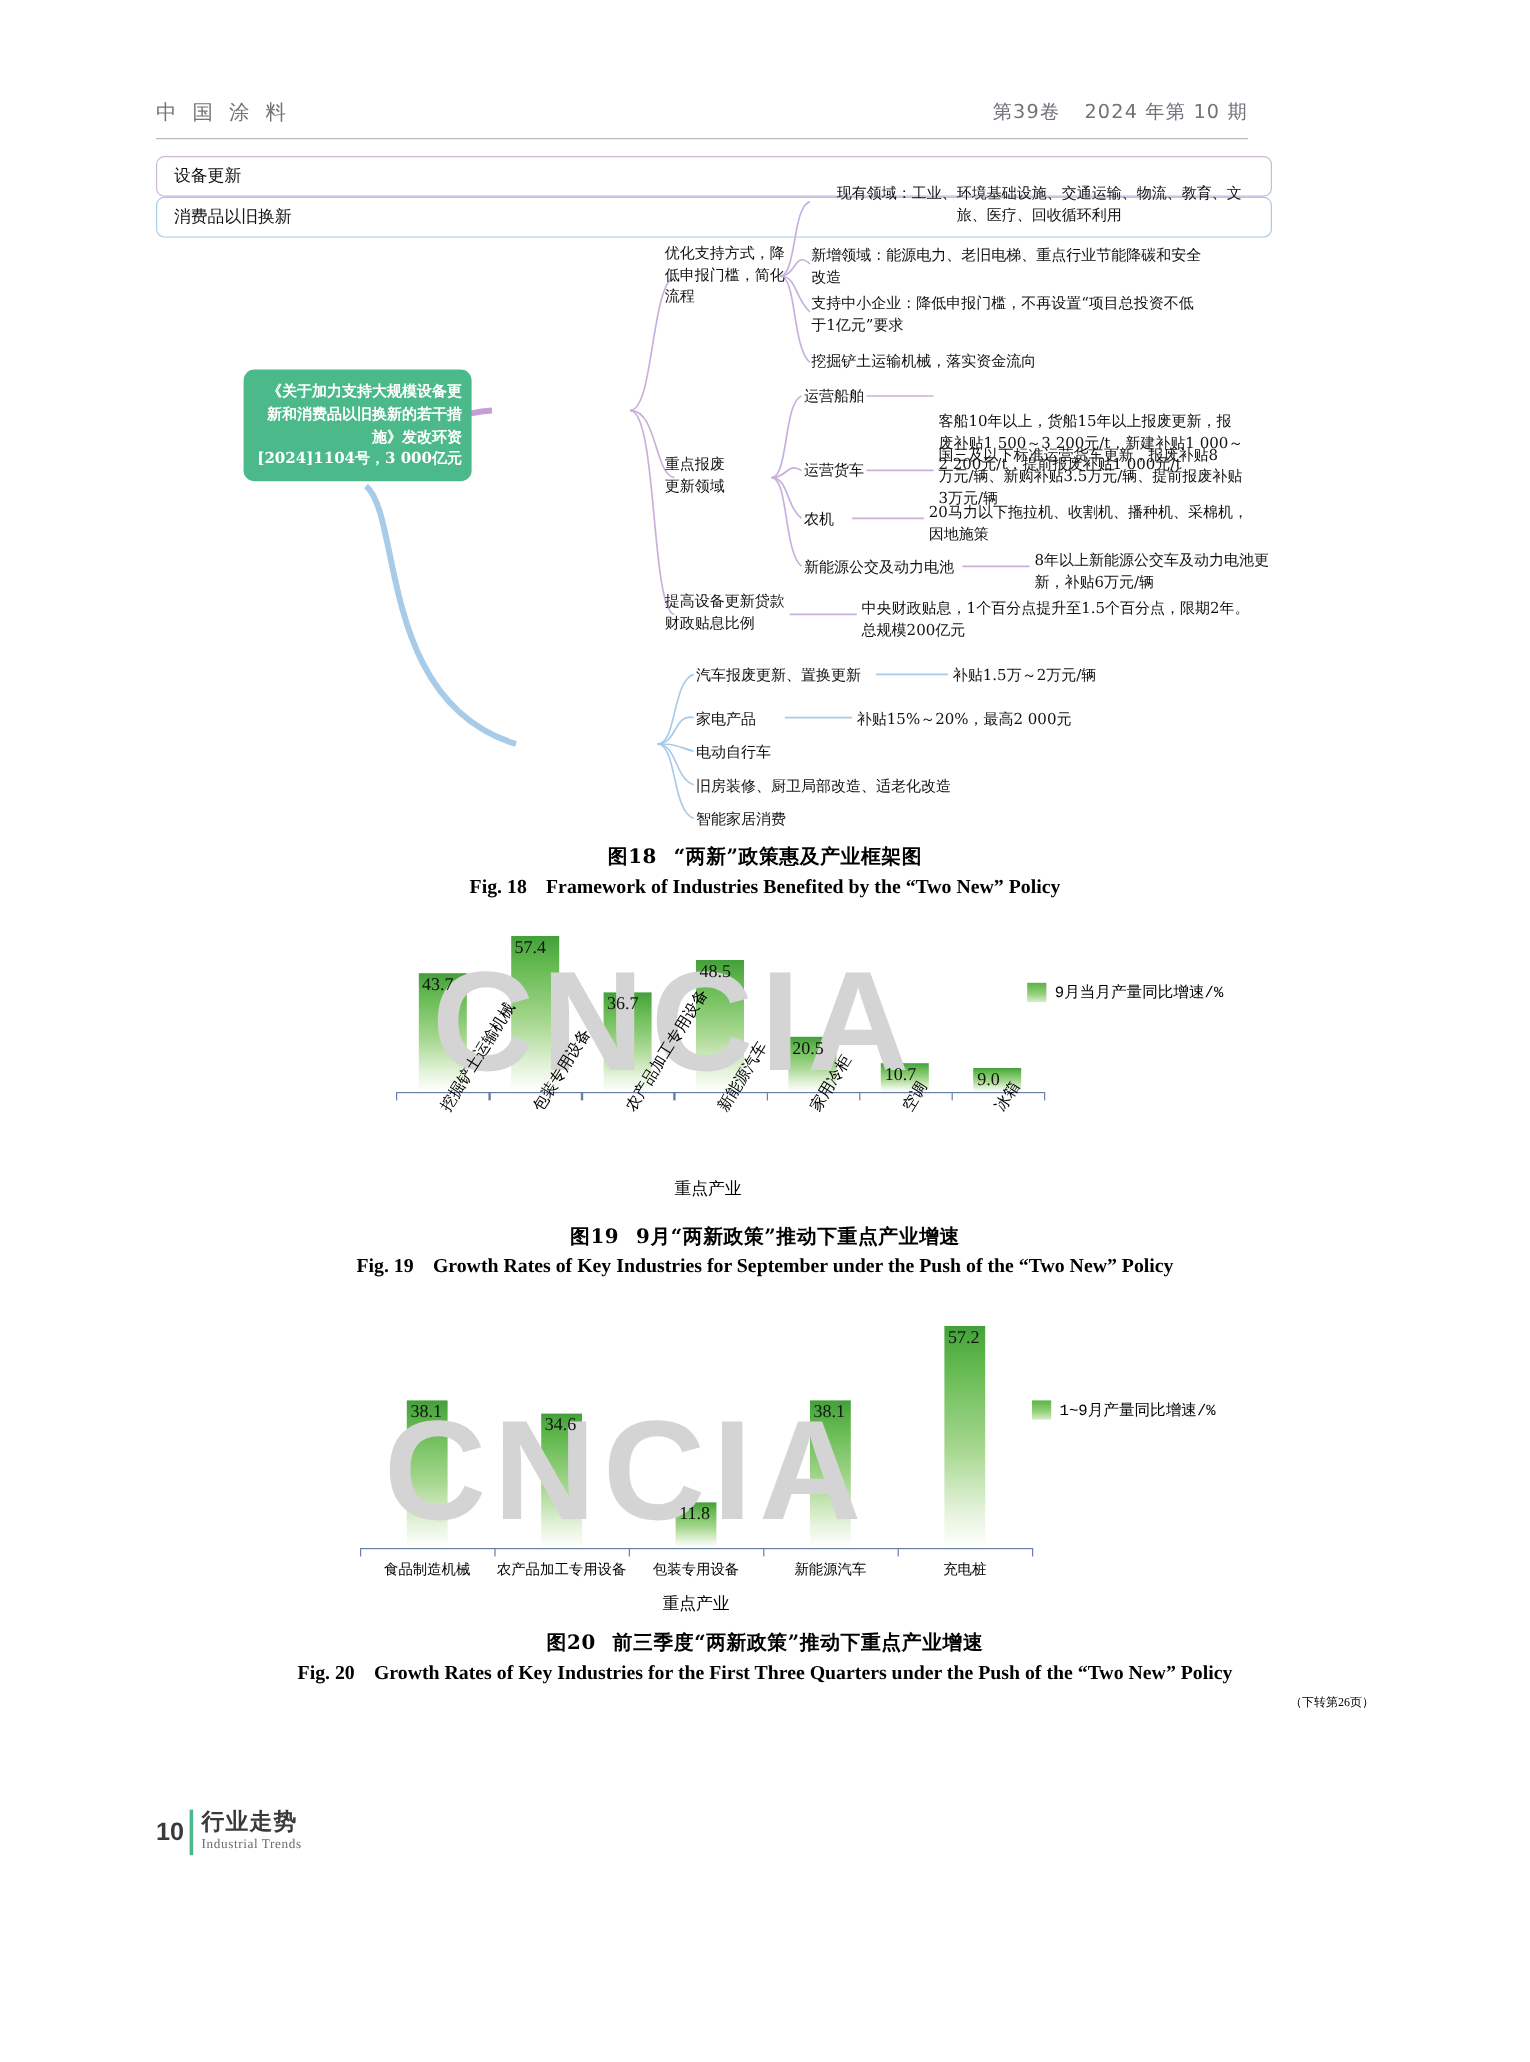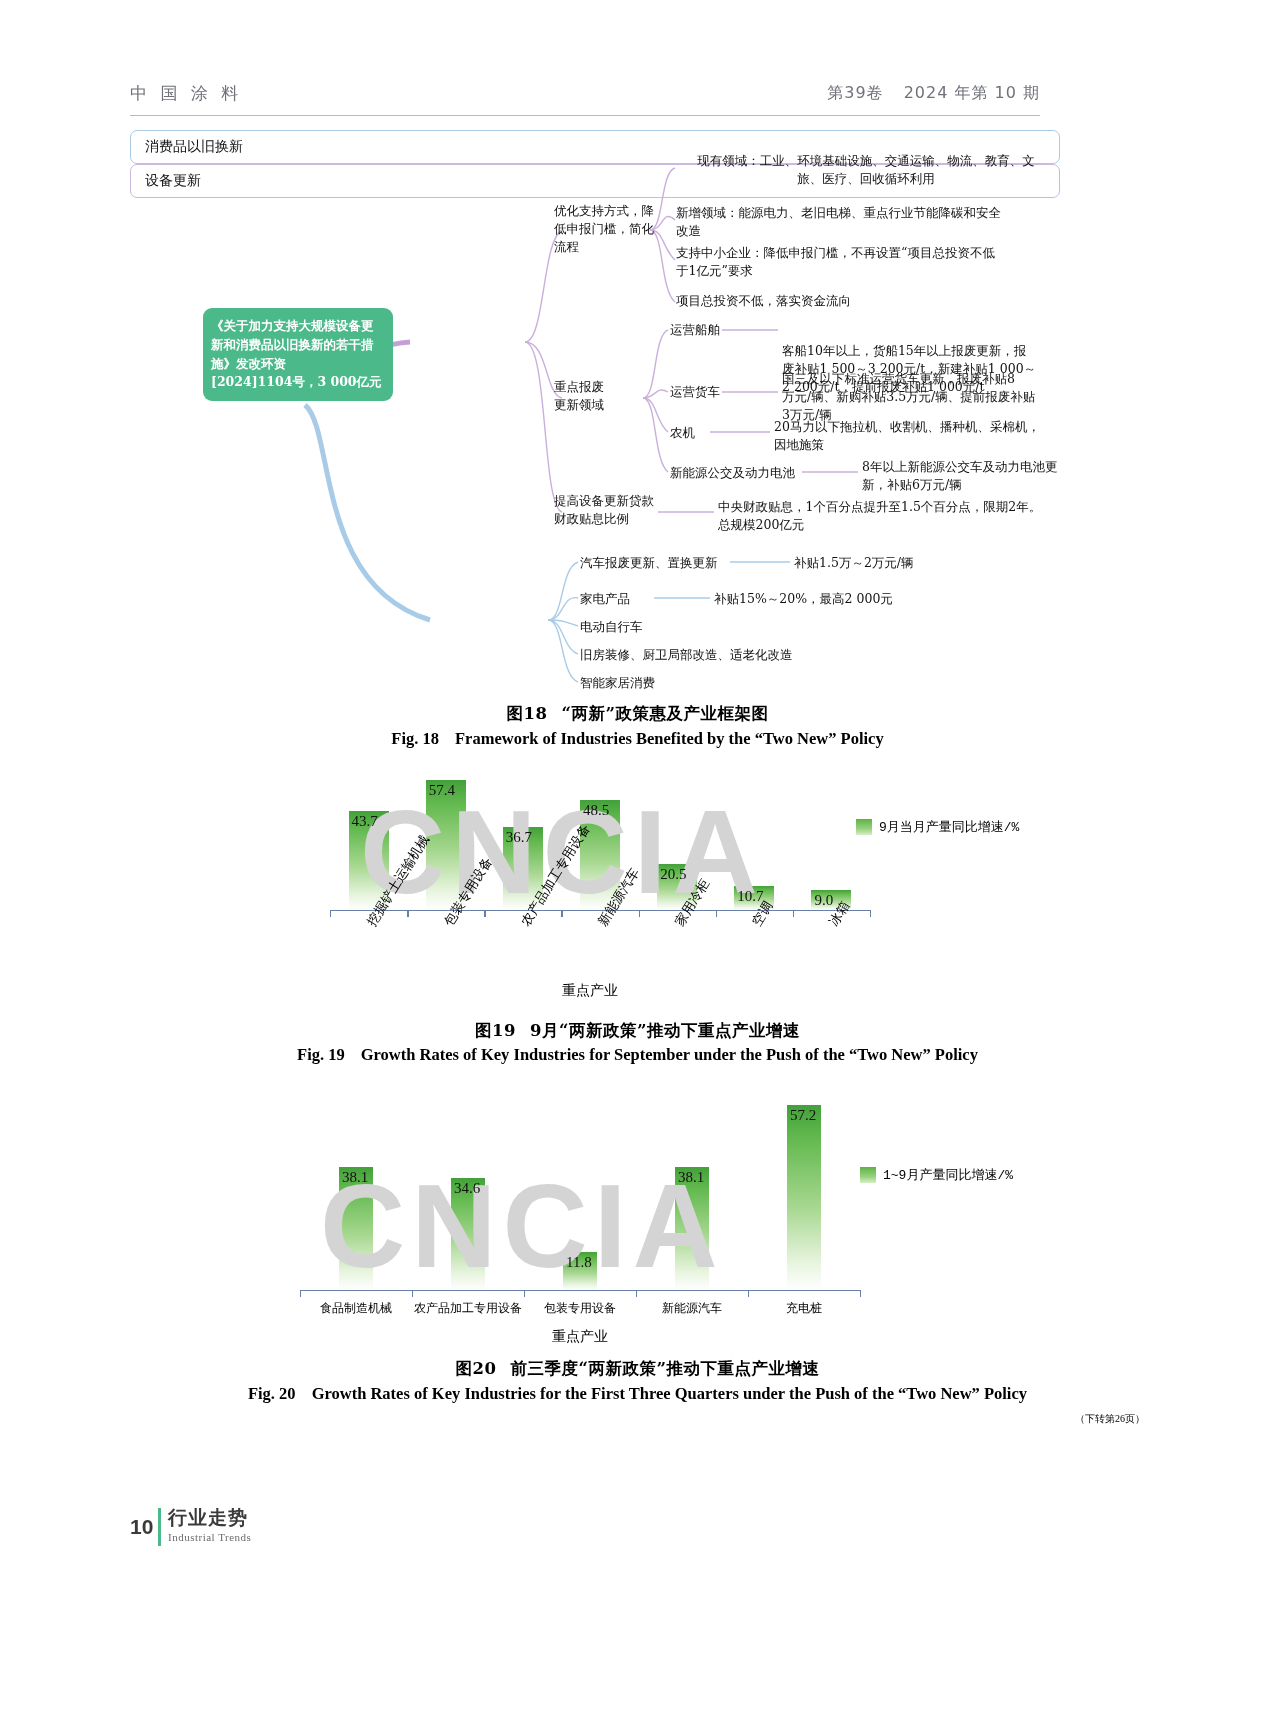--- a/index.html
+++ b/index.html
@@ -29,21 +29,21 @@
 
   
   #mindmap{ position:absolute; left:130px; top:130px; width:930px; height:565px; }
   #mindmap svg{ position:absolute; left:0; top:0; }
   .node-txt{
     position:absolute; font-family:"DejaVu Serif", serif; font-size:12.5px;
     line-height:1.42; color:#111; white-space:pre-line;
   }
   .mm-box{
     position:absolute; border-radius:7px; display:flex; align-items:center;
-    justify-content:center; text-align:left;
+    justify-content:center; text-align:right;
   }
   .mm-center{
     background:#4cb98a; color:#fff; border-radius:9px;
     font-family:"DejaVu Serif", serif; font-size:12.5px; line-height:1.5;
     padding:7px 9px; font-weight:bold; white-space:pre-line;
   }
   .mm-pill{
     background:#fff; border:1px solid #cbb8dd; border-radius:7px;
     font-family:"DejaVu Serif", serif; font-size:14px; padding:7px 14px;
     white-space:nowrap; color:#111;
@@ -168,38 +168,38 @@
 
     <line x1="600" y1="432" x2="660" y2="432" stroke="#a8cbe8" stroke-width="1.4"></line>
     <line x1="524" y1="468" x2="580" y2="468" stroke="#a8cbe8" stroke-width="1.4"></line>
   </svg>
 
   <div class="mm-box mm-center" style="left:75px; top:222px; width:100px; height:0;">
     <div style="position:absolute; left:-2px; top:-44px; width:190px; padding:9px 8px; background:#4cb98a; border-radius:9px;">《关于加力支持大规模设备更新和消费品以旧换新的若干措施》发改环资
 [2024]1104号，3 000亿元</div>
   </div>
 
+  <div class="mm-pill" style="left:318px; top:193px;"><span>设备更新</span></div>
   <div class="mm-pill blue" style="left:318px; top:471px;"><span>消费品以旧换新</span></div>
-  <div class="mm-pill" style="left:318px; top:193px;"><span>设备更新</span></div>
 
   <div class="node-txt" style="left:424px; top:72px; width:100px;">优化支持方式，降
 低申报门槛，简化
 流程</div>
   <div class="node-txt" style="left:424px; top:248px; width:90px;">重点报废
 更新领域</div>
   <div class="node-txt" style="left:424px; top:362px; width:140px;">提高设备更新贷款
 财政贴息比例</div>
 
   <div class="node-txt" style="left:546px; top:22px; width:380px;text-align:center;">现有领域：工业、环境基础设施、交通运输、物流、教育、文
 旅、医疗、回收循环利用</div>
   <div class="node-txt" style="left:546px; top:74px; width:380px;">新增领域：能源电力、老旧电梯、重点行业节能降碳和安全
 改造</div>
   <div class="node-txt" style="left:546px; top:114px; width:380px;">支持中小企业：降低申报门槛，不再设置“项目总投资不低
 于1亿元”要求</div>
-  <div class="node-txt" style="left:546px; top:162px; width:380px;">项目总投资不低，落实资金流向</div>
+  <div class="node-txt" style="left:546px; top:162px; width:380px;">挖掘铲土运输机械，落实资金流向</div>
 
   <div class="node-txt" style="left:540px; top:191px; width:60px;">运营船舶</div>
   <div class="node-txt" style="left:652px; top:178px; width:290px;margin-top:34px;">客船10年以上，货船15年以上报废更新，报
 废补贴1 500～3 200元/t，新建补贴1 000～
 2 200元/t，提前报废补贴1 000元/t</div>
 
   <div class="node-txt" style="left:540px; top:253px; width:60px;">运营货车</div>
   <div class="node-txt" style="left:652px; top:240px; width:292px;">国三及以下标准运营货车更新，报废补贴8
 万元/辆、新购补贴3.5万元/辆、提前报废补贴
 3万元/辆</div>

